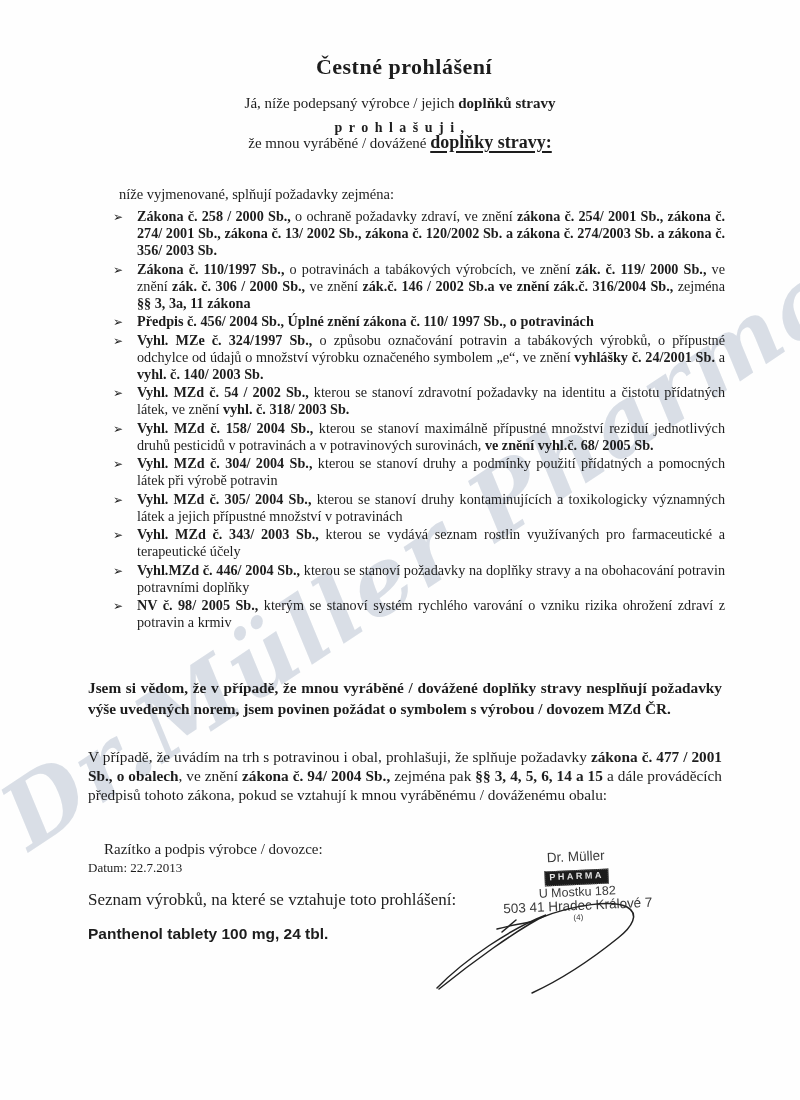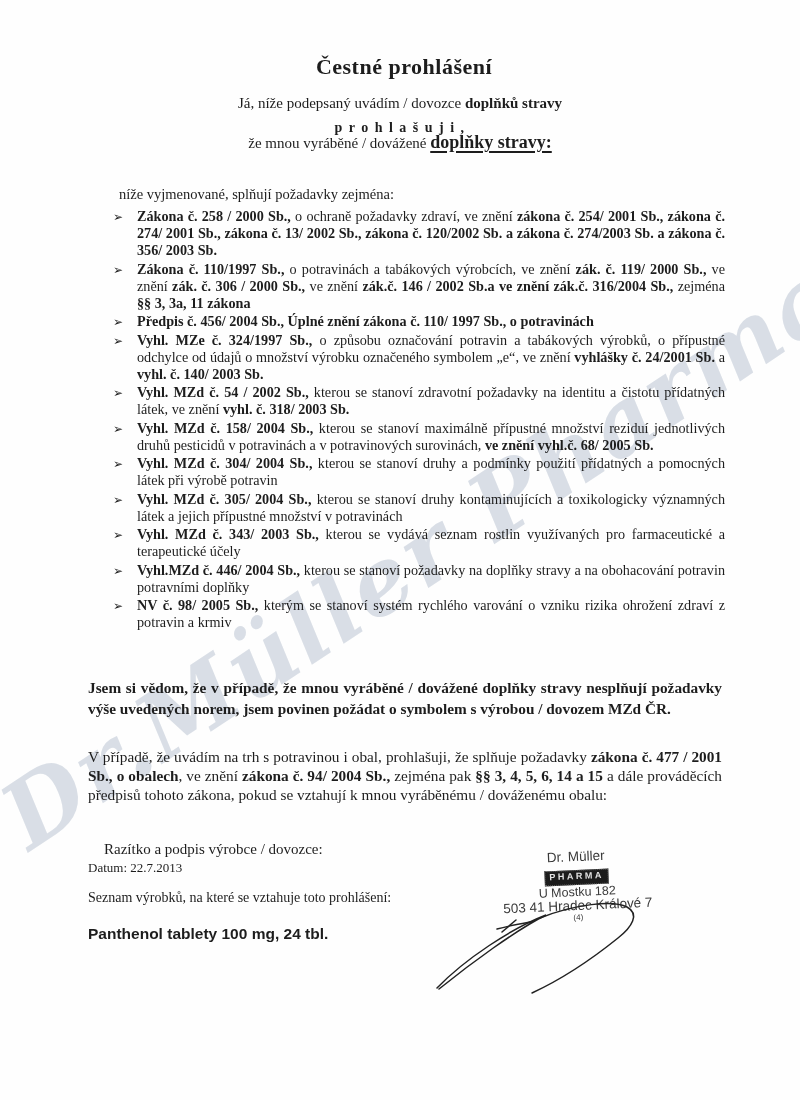--- a/index.html
+++ b/index.html
@@ -56,21 +56,21 @@
     position:absolute;left:88px;top:678px;width:634px;
     font-size:15.3px;line-height:20.5px;font-weight:bold;text-align:justify;
   }
   .paraB{
     position:absolute;left:88px;top:748px;width:634px;
     font-size:15.3px;line-height:18.8px;text-align:justify;
   }
 
   .razitko{position:absolute;left:104px;top:841px;font-size:15px;}
   .datum{position:absolute;left:88px;top:860px;font-size:13px;}
-  .seznam{position:absolute;left:88px;top:890px;font-size:14px;}
+  .seznam{position:absolute;left:88px;top:890px;font-size:17px;}
   .product{
     position:absolute;left:88px;top:925px;
     font-family:"Liberation Sans",sans-serif;font-weight:bold;font-size:15.5px;
   }
 
   .stamp{
     position:absolute;left:486px;top:850px;width:182px;
     text-align:center;transform:rotate(-2.5deg);
     font-family:"Liberation Sans",sans-serif;color:var(--stamp_ink);
     line-height:1.1;
@@ -91,21 +91,21 @@
 </style>
 </head>
 <body>
 
 <div class="page">
 
   <div class="wm">Dr.Müller Pharma s.r.o.</div>
 
   <h1 class="title layer-item">Čestné prohlášení</h1>
 
-  <p class="intro1 layer-item"><span>Já, níže podepsaný uvádím / dovozce </span><span class="b">doplňků stravy</span></p>
+  <p class="intro1 layer-item"><span>Já, níže podepsaný výrobce / jejich </span><span class="b">doplňků stravy</span></p>
 
   <p class="declare layer-item">p r o h l a š u j i ,</p>
 
   <p class="intro2 layer-item"><span>že mnou vyráběné / dovážené </span><span class="b u lg">doplňky stravy:</span></p>
 
   <p class="list-intro layer-item">níže vyjmenované, splňují požadavky zejména:</p>
 
   <ul class="legal-list layer-item">
       <li><span class="marker">➢</span><span><span class="b">Zákona č. 258 / 2000 Sb.,</span><span> o ochraně požadavky zdraví, ve znění </span><span class="b">zákona č. 254/ 2001 Sb., zákona č. 274/ 2001 Sb., zákona č. 13/ 2002 Sb., zákona č. 120/2002 Sb. a zákona č. 274/2003 Sb. a zákona č. 356/ 2003 Sb.</span></span></li>
       <li><span class="marker">➢</span><span><span class="b">Zákona č. 110/1997 Sb.,</span><span> o potravinách a tabákových výrobcích, ve znění </span><span class="b">zák. č. 119/ 2000 Sb.,</span><span> ve znění </span><span class="b">zák. č. 306 / 2000 Sb.,</span><span> ve znění </span><span class="b">zák.č. 146 / 2002 Sb.a ve znění zák.č. 316/2004 Sb.,</span><span> zejména </span><span class="b">§§ 3, 3a, 11 zákona</span></span></li>

